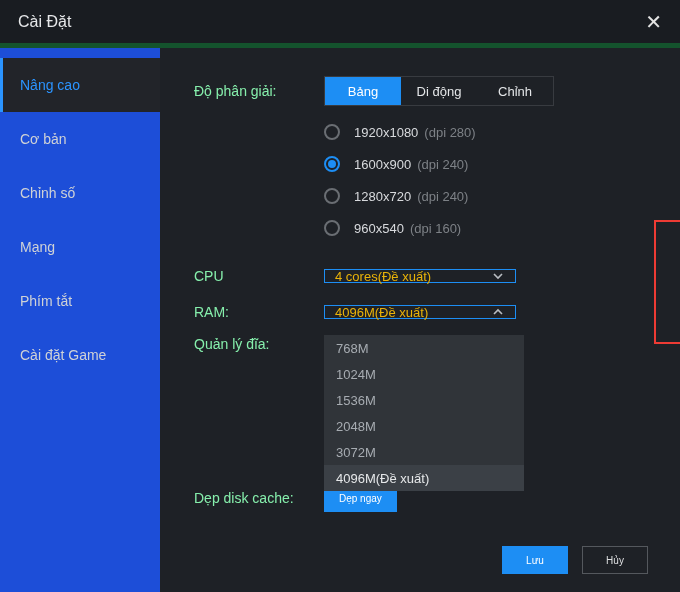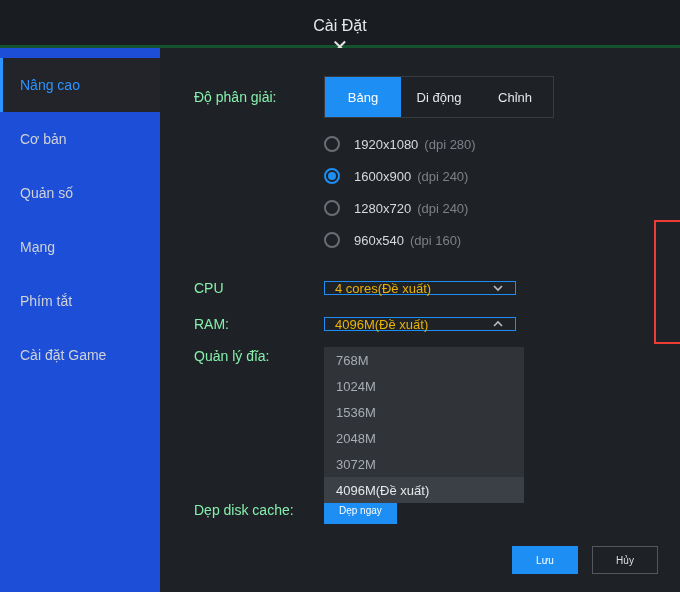--- a/index.html
+++ b/index.html
@@ -6,21 +6,21 @@
   html, body { width: 680px; height: 592px; overflow: hidden; }
   body {
     font-family: "Segoe UI", Arial, sans-serif;
     background: #191c21;
     color: #cfd2d6;
     font-size: 14px;
   }
   .window { width: 680px; height: 592px; display: flex; flex-direction: column; }
   .titlebar {
     height: 48px; display: flex; align-items: center; justify-content: space-between;
-    padding: 17px 18px; border-bottom: 3px solid #14532d; flex-direction: column;
+    padding: 0 18px; border-bottom: 5px solid #14532d;
   }
   .titlebar-title { font-size: 16px; color: #e7e8ea; }
   .close-x { font-size: 20px; color: #e4e4e4; cursor: pointer; font-weight: 300; }
   .body { flex: 1; display: flex; min-height: 0; }
   .sidebar {
     width: 160px; background: #1d4ed8; padding-top: 10px;
   }
   .side-item {
     height: 54px; display: flex; align-items: center; padding-left: 20px;
     color: #cfd2d6; cursor: pointer; font-size: 14px;
@@ -31,21 +31,21 @@
   .side-item.active::before {
     content: ""; position: absolute; left: 0; top: 0; bottom: 0; width: 3px; background: #2b94ff;
   }
   .content {
     flex: 1; position: relative; padding: 28px 20px 16px 34px; background: #1e2126; overflow: hidden;
   }
   .row { display: flex; align-items: center; margin-bottom: 16px; }
   .label { width: 130px; color: #86efac; font-size: 14px; }
   .seg-group { display: flex; border: 1px solid #383b40; }
   .seg {
-    width: 76px; height: 40px; display: flex; align-items: center; justify-content: center;
+    width: 76px; height: 28px; display: flex; align-items: center; justify-content: center;
     color: #e4e6e8; cursor: pointer; font-size: 13px;
   }
   .seg.active { background: #1d8ef4; color: #fff; }
   .res-list { margin-left: 130px; margin-top: -6px; margin-bottom: 18px; }
   .radio-row { display: flex; align-items: center; height: 32px; cursor: pointer; }
   .radio-circle {
     width: 16px; height: 16px; border: 2px solid #6a6e73; border-radius: 50%;
     margin-right: 14px; position: relative;
   }
   .radio-row.selected .radio-circle { border-color: #1d8ef4; }
@@ -77,37 +77,37 @@
   .btn {
     height: 28px; padding: 0 14px; display: inline-flex; align-items: center; justify-content: center;
     font-size: 10px; cursor: pointer; border: 1px solid #54585d; color: #dedfe1;
   }
   .btn-primary { background: #1d8ef4; border-color: #1d8ef4; color: #fff; }
   .red-box {
     position: absolute; border: 2px solid #ee3b34; pointer-events: none;
     left: 494px; top: 172px; width: 84px; height: 124px;
   }
   .footer {
-    position: absolute; bottom: 18px; right: 22px; display: flex; gap: 14px;
+    position: absolute; bottom: 18px; right: 32px; display: flex; gap: 14px;
   }
   .footer .btn { width: 66px; }
 </style>
 </head>
 <body>
 
 <div class="window">
   <div class="titlebar">
     <div class="titlebar-title">Cài Đặt</div>
     <div class="close-x">✕</div>
   </div>
   <div class="body">
     <div class="sidebar" id="sidebar">
         <div class="side-item active">Nâng cao</div>
         <div class="side-item">Cơ bản</div>
-        <div class="side-item">Quản số</div>
+        <div class="side-item">Chỉnh số</div>
         <div class="side-item">Mạng</div>
         <div class="side-item">Phím tắt</div>
         <div class="side-item">Cài đặt Game</div>
       </div>
     <div class="content">
 
       <div class="row">
         <div class="label">Độ phân giải:</div>
         <div class="seg-group" id="res-tabs">
             <div class="seg active">Bảng</div>

